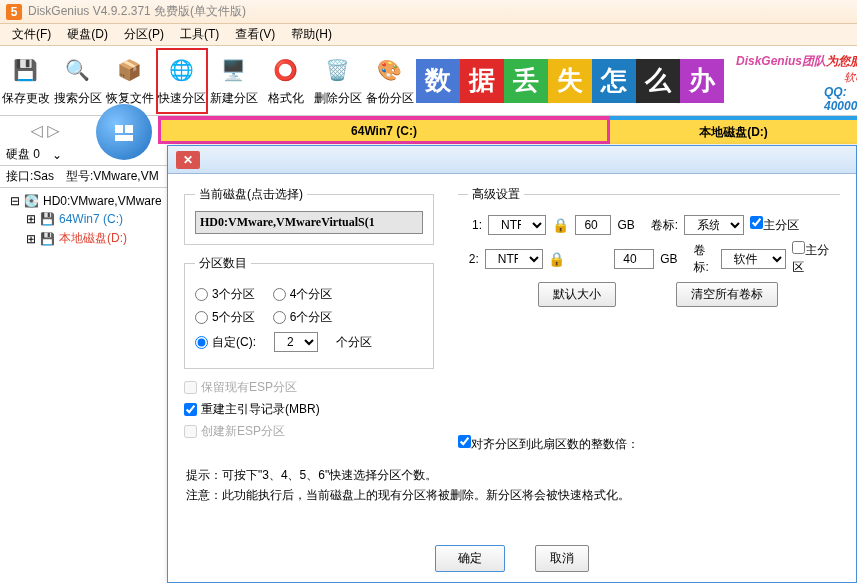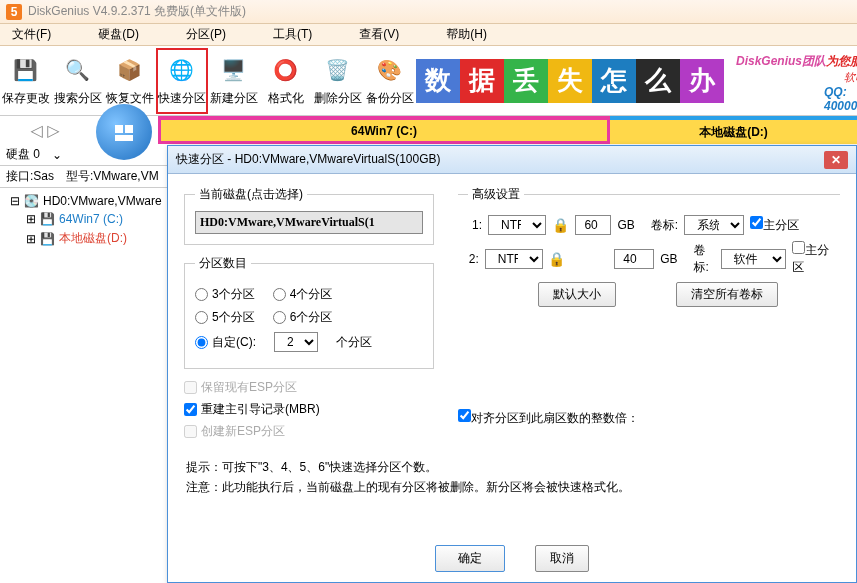--- a/index.html
+++ b/index.html
@@ -1,20 +1,20 @@
 <!DOCTYPE html>
 <html><head>
 <meta charset="utf-8">
 <style>
 * { margin: 0; padding: 0; box-sizing: border-box; font-family: "Microsoft YaHei", SimSun, sans-serif; font-size: 12px; }
 body { width: 857px; height: 583px; background: #fff; overflow: hidden; position: relative; }
 .title-bar { height: 24px; background: linear-gradient(#fef5ec,#fdecd8); display: flex; align-items: center; padding: 0 6px; border-bottom: 1px solid #e0c8a8; }
 .title-bar .logo { width: 16px; height: 16px; background: #f47c20; border-radius: 2px; display: flex; align-items: center; justify-content: center; color: #fff; font-weight: bold; margin-right: 6px; }
 .title-bar .title { color: #888; }
-.menu-bar { height: 22px; background: #fdf2e3; display: flex; align-items: center; padding: 0 4px; border-bottom: 1px solid #e0c8a8; gap: 31px; }
+.menu-bar { height: 22px; background: #fdf2e3; display: flex; align-items: center; padding: 0 4px; border-bottom: 1px solid #e0c8a8; }
 .menu-bar span { padding: 2px 8px; cursor: default; }
 .toolbar { height: 70px; background: #fff; display: flex; align-items: center; border-bottom: 1px solid #ccc; }
 .tool-btn { width: 52px; height: 66px; display: flex; flex-direction: column; align-items: center; justify-content: center; gap: 4px; cursor: pointer; }
 .tool-btn.highlighted { border: 2px solid #e2252b; }
 .tool-icon { width: 32px; height: 32px; border-radius: 4px; display: flex; align-items: center; justify-content: center; font-size: 20px; }
 .banner { flex: 1; height: 66px; display: flex; align-items: center; justify-content: flex-start; overflow: hidden; }
 .banner-char { width: 44px; height: 44px; display: flex; align-items: center; justify-content: center; font-size: 26px; font-weight: bold; color: #fff; }
 .banner-text { font-style: italic; font-weight: bold; margin-left: 12px; }
 .partition-bar-row { height: 28px; display: flex; position: relative; }
 .nav-arrows { width: 90px; display: flex; align-items: center; justify-content: center; gap: 10px; color: #888; font-size: 16px; }
@@ -152,21 +152,20 @@
     <div class="tree-row l2">
         <span>⊞</span>
         <span>💾</span>
         <span style="color:#d43">本地磁盘(D:)</span>
       </div>
   </div>
 </div>
 
 <div class="dialog">
   <div class="dlg-title">
-    <span>快速分区 - HD0:VMware,VMwareVirtualS(100GB)</span>
     <div class="dlg-close">✕</div>
   </div>
   <div class="dlg-body">
     <div class="left-col">
       <fieldset>
         <legend>当前磁盘(点击选择)</legend>
         <div class="disk-box">HD0:VMware,VMwareVirtualS(1</div>
       </fieldset>
       <fieldset>
         <legend>分区数目</legend>
@@ -239,21 +238,21 @@
           <span>GB</span>
           <span style="margin-left:10px">卷标:</span>
           <select style="width:80px"><option>软件</option></select>
           <label><input type="checkbox" style=""><span>主分区</span></label>
         </div>
         <div style="display:flex;gap:60px;margin-top:6px;margin-left:70px">
           <button class="btn">默认大小</button>
           <button class="btn">清空所有卷标</button>
         </div>
       </fieldset>
-      <div class="align-row" style="margin-top:92px">
+      <div class="align-row" style="margin-top:118px">
         <label><input type="checkbox" checked="" style=""><span>对齐分区到此扇区数的整数倍：</span></label>
       </div>
     </div>
   </div>
   <div class="hint">
     <div>提示：可按下"3、4、5、6"快速选择分区个数。</div>
     <div>注意：此功能执行后，当前磁盘上的现有分区将被删除。新分区将会被快速格式化。</div>
   </div>
   <div class="dlg-footer">
     <button class="btn primary">确定</button>

